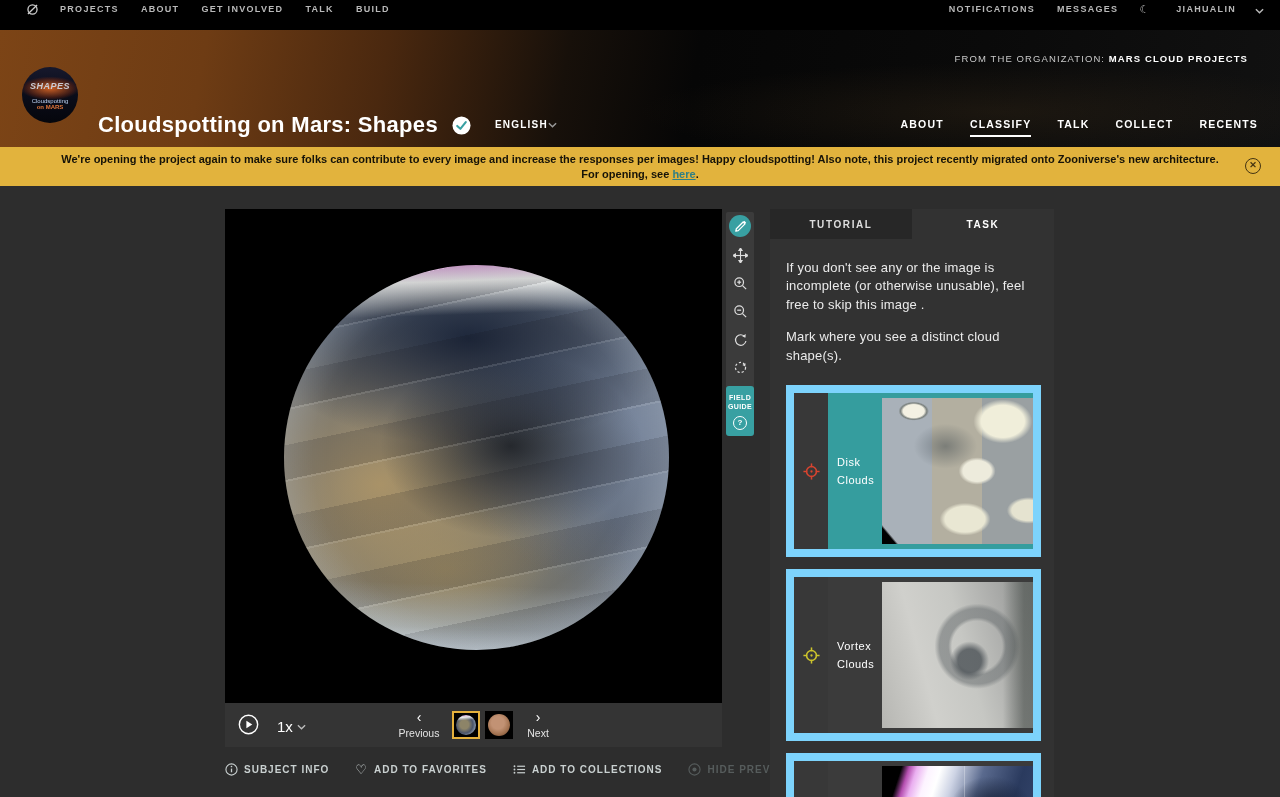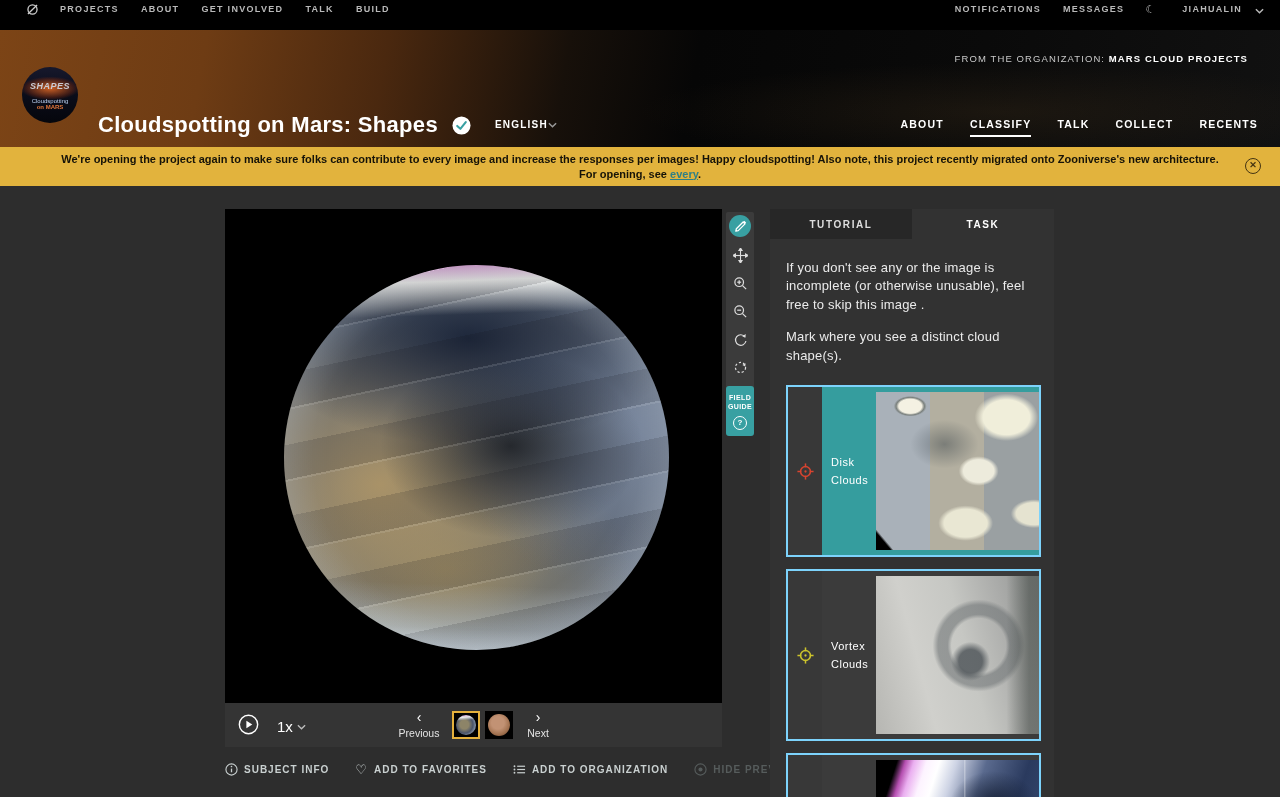--- a/index.html
+++ b/index.html
@@ -8,21 +8,21 @@
   #app { position:relative; width:1124px; height:797px; background:#2d2d2d;padding-left:48px; }
 
   
   .topnav { position:absolute; left:0; top:0; width:1280px; height:30px; background:#000;
             display:flex; align-items:flex-start; padding:3px 16px 0 16px; color:#b9b9b9; }
   .topnav .zlogo { width:13px; height:13px; margin:0 10px 0 10px; }
   .topnav a { color:#b9b9b9; text-decoration:none; font-size:9px; font-weight:bold;
               letter-spacing:1.3px; margin:1px 11px 0 11px; }
   .topnav .spacer { flex:1; }
   .topnav .moon { font-size:11px; color:#cfcfcf; margin:0 10px; cursor:pointer; }
-  .topnav .user { display:flex; align-items:flex-end; gap:2px; margin-left:6px; }
+  .topnav .user { display:flex; align-items:flex-end; gap:8px; margin-left:6px; }
 
   .chev { width:9px; height:6px; }
 
   
   .pheader { position:absolute; left:0; top:30px; width:1280px; height:117px;
              background:
                radial-gradient(ellipse 40% 60% at 78% 70%, rgba(60,45,25,.35), rgba(0,0,0,0) 70%),
                linear-gradient(100deg,#7c4416 0%, #6e3c14 16%, #4a280f 30%, #17100a 44%, #060606 54%, #0a0a0a 76%, #111 100%); }
   .avatar { position:absolute; left:22px; top:37px; width:56px; height:56px; border-radius:50%;
             background:
@@ -107,21 +107,21 @@
 
   
   .panel { position:absolute; left:770px; top:209px; width:284px; height:588px; background:#323232; overflow:hidden; }
   .tabs { display:flex; height:30px; }
   .tab { flex:1; display:flex; align-items:center; justify-content:center; font-size:10px; font-weight:bold;
          letter-spacing:1.6px; color:#dedede; background:#272727; cursor:pointer; }
   .tab.active { background:#323232; color:#fff; }
   .instructions { padding:20px 24px 0 16px; color:#eaeaea; font-size:13px; line-height:1.42; letter-spacing:.2px; }
   .instructions p + p { margin-top:14px; }
   .choices { margin:20px 13px 0 16px; }
-  .choice { height:172px; border:2px solid #7dd3fc; background:#3b3b3b; display:flex; margin-bottom:12px; cursor:pointer; }
+  .choice { height:172px; border:8px solid #7dd3fc; background:#3b3b3b; display:flex; margin-bottom:12px; cursor:pointer; }
   .choice.selected { background:#359d9e; }
   .icon-cell { width:34px; background:#383838; display:flex; align-items:center; justify-content:center; flex:none; }
   .icon-cell svg { width:19px; height:19px; }
   .label-cell { width:54px; flex:none; display:flex; align-items:center; padding-left:9px;
                 color:#fff; font-size:11px; letter-spacing:.5px; line-height:1.65; }
   .cthumb { flex:1; margin:5px 0; }
   .thumb-disk { background:
       linear-gradient(50deg, #000 0 5%, rgba(0,0,0,0) 6%),
       radial-gradient(ellipse 14% 9% at 21% 9%, #f4f1e3 0 50%, rgba(90,95,85,.6) 62%, rgba(0,0,0,0) 72%),
       radial-gradient(ellipse 26% 20% at 80% 16%, #f0eeda 0 55%, rgba(0,0,0,0) 75%),
@@ -196,21 +196,21 @@
       <a href="#" class="active">CLASSIFY</a>
       <a href="#">TALK</a>
       <a href="#">COLLECT</a>
       <a href="#">RECENTS</a>
     </div>
   </div>
 
   <div class="banner">
     <div>We're opening the project again to make sure folks can contribute to every image and increase the responses per images! Happy cloudspotting! Also note, this project recently migrated onto Zooniverse's new architecture.</div>
     <div>
-      <span>For opening, see </span><a href="#">every</a><span>.</span>
+      <span>For opening, see </span><a href="#">here</a><span>.</span>
     </div>
     <div class="bclose">✕</div>
   </div>
 
   <div class="subject-box">
     <div class="planet"></div>
   </div>
 
   <div class="toolbar">
     <div class="tool sel">
@@ -314,21 +314,21 @@
           <line x1="4.5" y1="3.5" x2="13" y2="3.5"></line>
             <line x1="4.5" y1="7" x2="13" y2="7"></line>
             <line x1="4.5" y1="10.5" x2="13" y2="10.5"></line>
         </g>
         <g fill="#c9d0d0">
             <circle cx="1.6" cy="3.5" r="1"></circle>
             <circle cx="1.6" cy="7" r="1"></circle>
             <circle cx="1.6" cy="10.5" r="1"></circle>
           </g>
       </svg>
-      <span>ADD TO ORGANIZATION</span>
+      <span>ADD TO COLLECTIONS</span>
     </div>
     <div class="metaitem disabled">
       <svg viewBox="0 0 14 14">
         <circle cx="7" cy="7" r="6" fill="none" stroke="#565c5c" stroke-width="1.2"></circle>
         <circle cx="7" cy="7" r="2.2" fill="#565c5c"></circle>
       </svg>
       <span>HIDE PREVIOUS MARKS</span>
     </div>
   </div>
 

